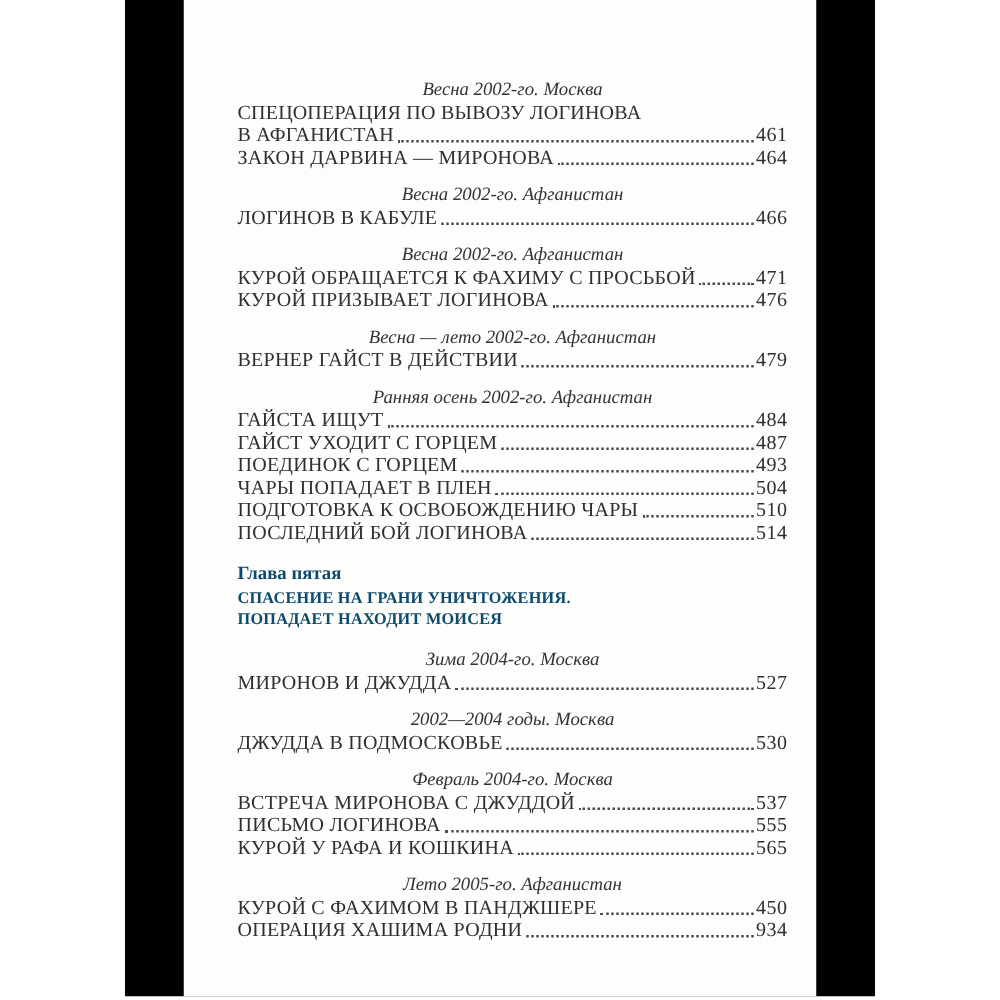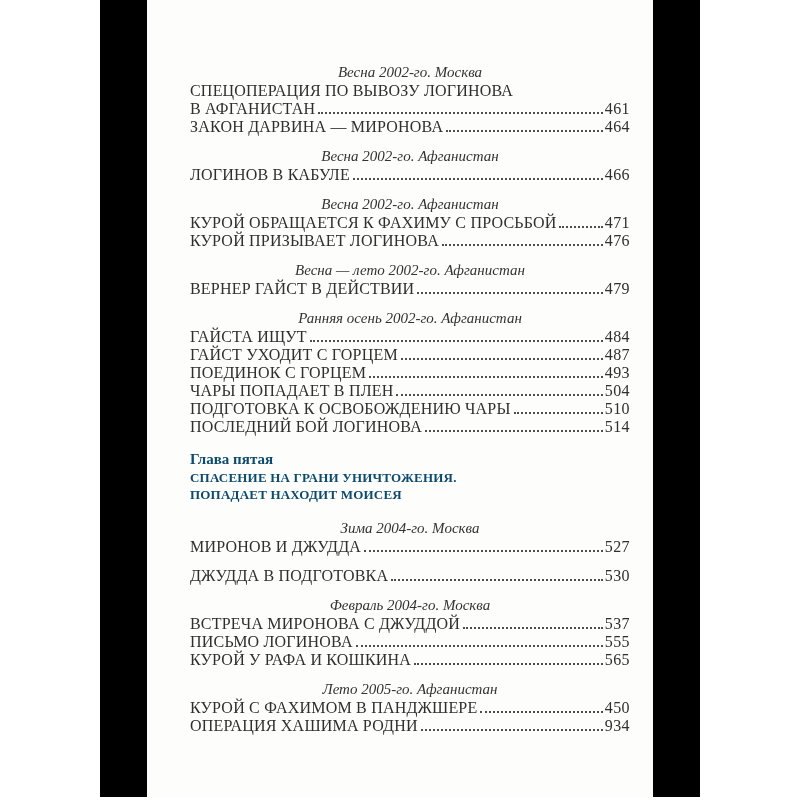--- a/index.html
+++ b/index.html
@@ -152,22 +152,23 @@
         </div>
         <div class="sec after-chapter">
           <div class="sec-heading">Зима 2004-го. Москва</div>
           <div class="row">
             <span class="t">МИРОНОВ И ДЖУДДА</span>
             <span class="leader"></span>
             <span class="pg">527</span>
           </div>
         </div>
         <div class="sec">
-          <div class="row">
-            <span class="t">ДЖУДДА В ПОДГОТОВКА</span>
+          <div class="sec-heading">2002—2004 годы. Москва</div>
+          <div class="row">
+            <span class="t">ДЖУДДА В ПОДМОСКОВЬЕ</span>
             <span class="leader"></span>
             <span class="pg">530</span>
           </div>
         </div>
         <div class="sec">
           <div class="sec-heading">Февраль 2004-го. Москва</div>
           <div class="row">
             <span class="t">ВСТРЕЧА МИРОНОВА С ДЖУДДОЙ</span>
             <span class="leader"></span>
             <span class="pg">537</span>

